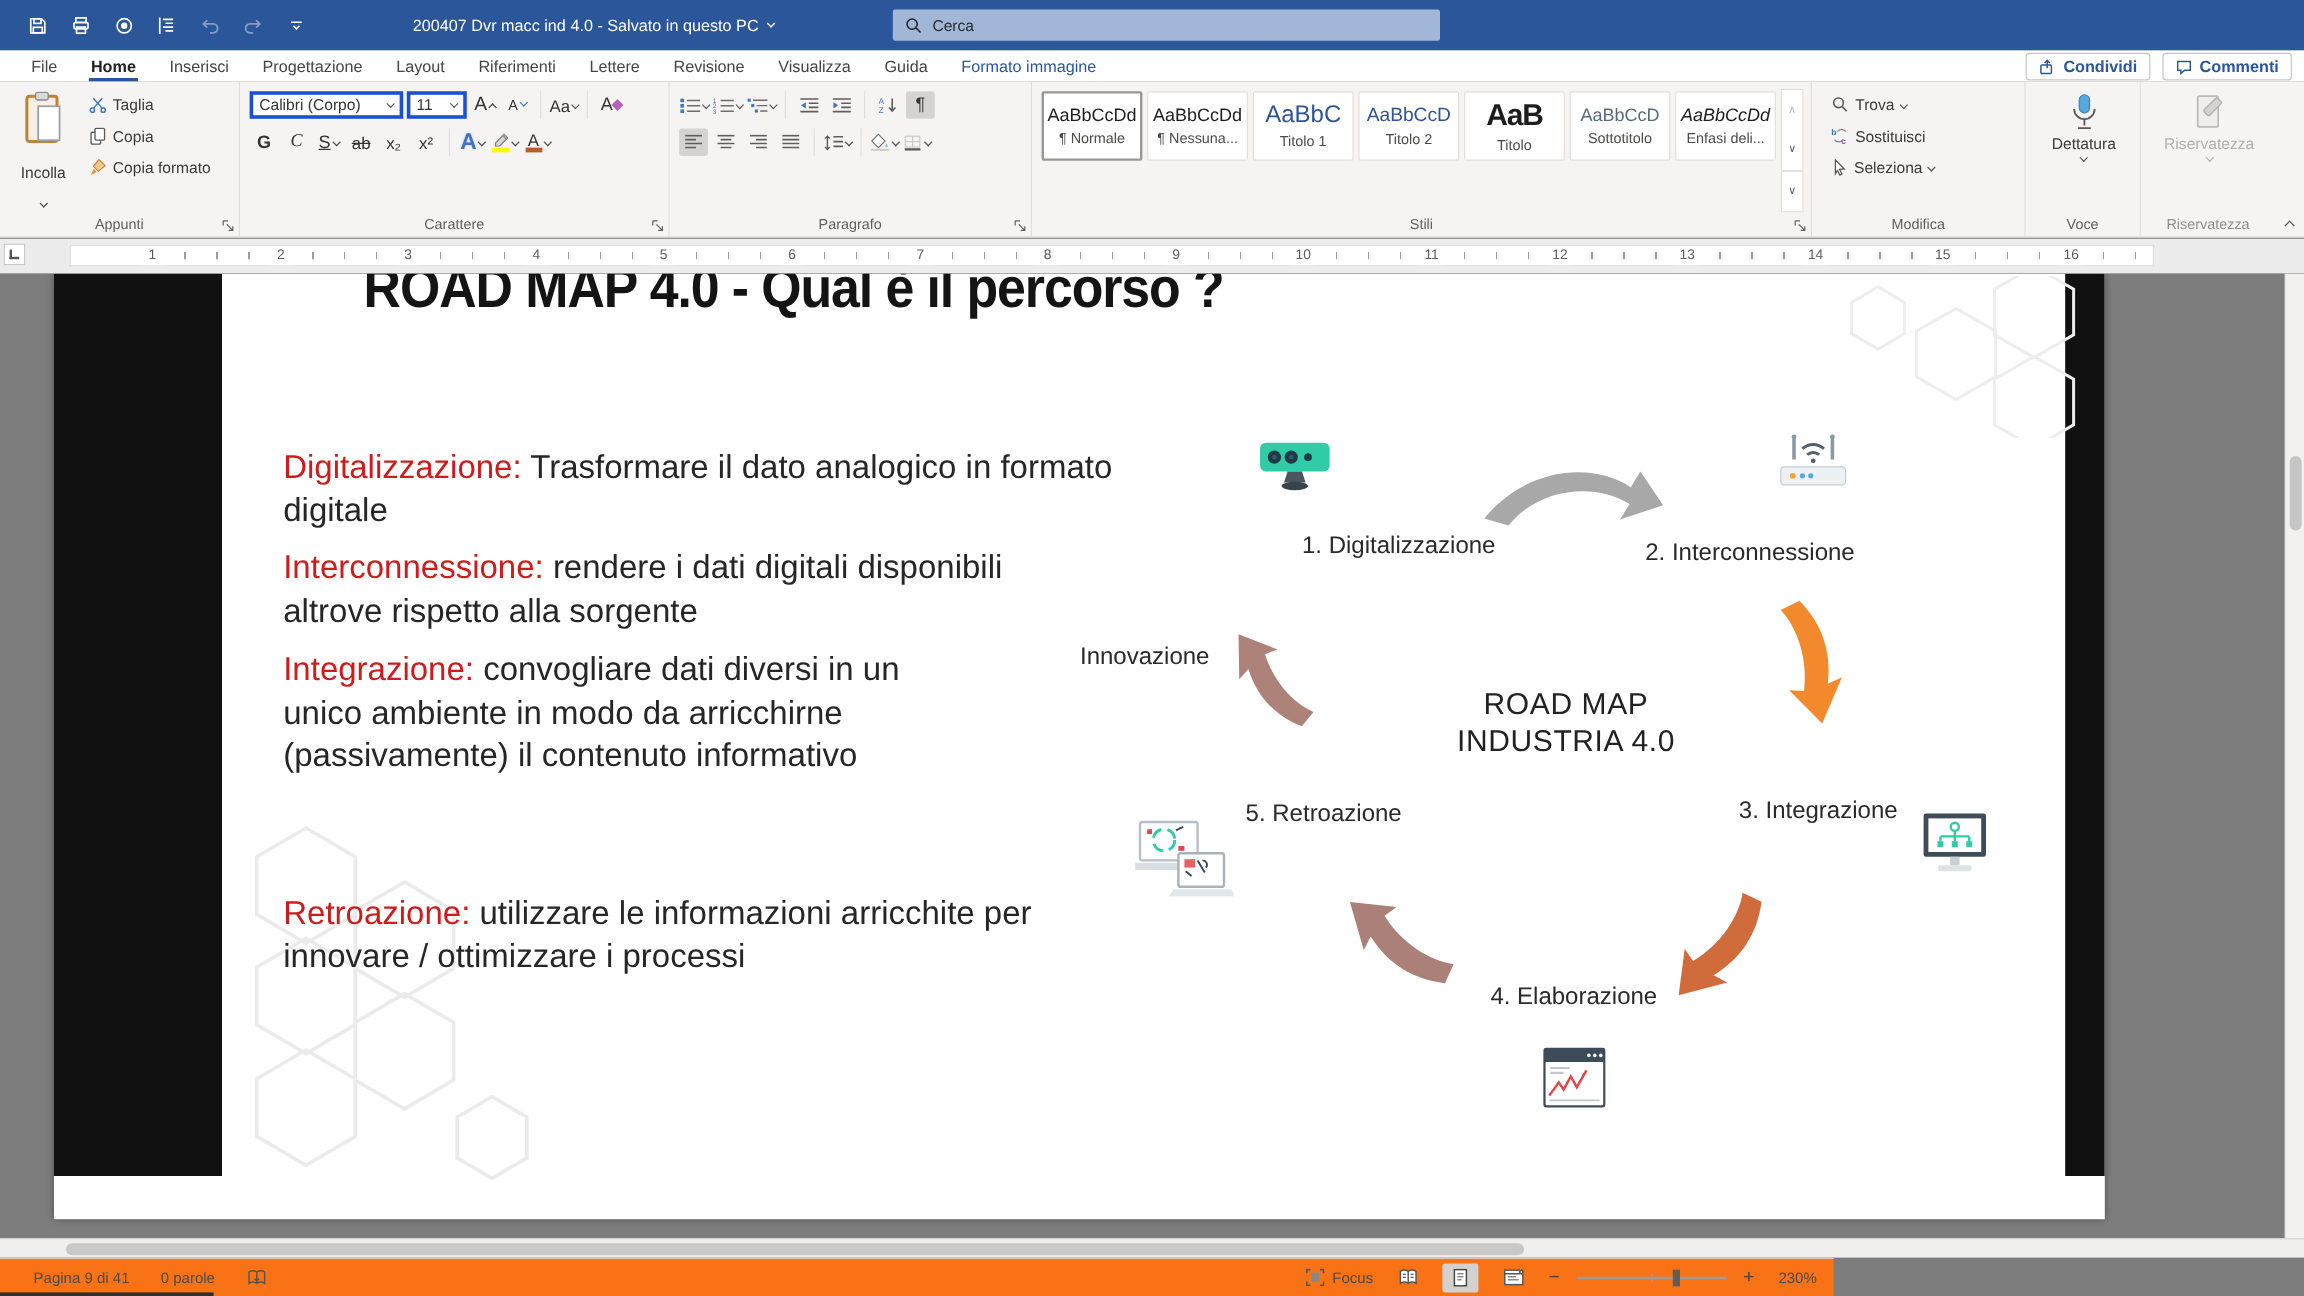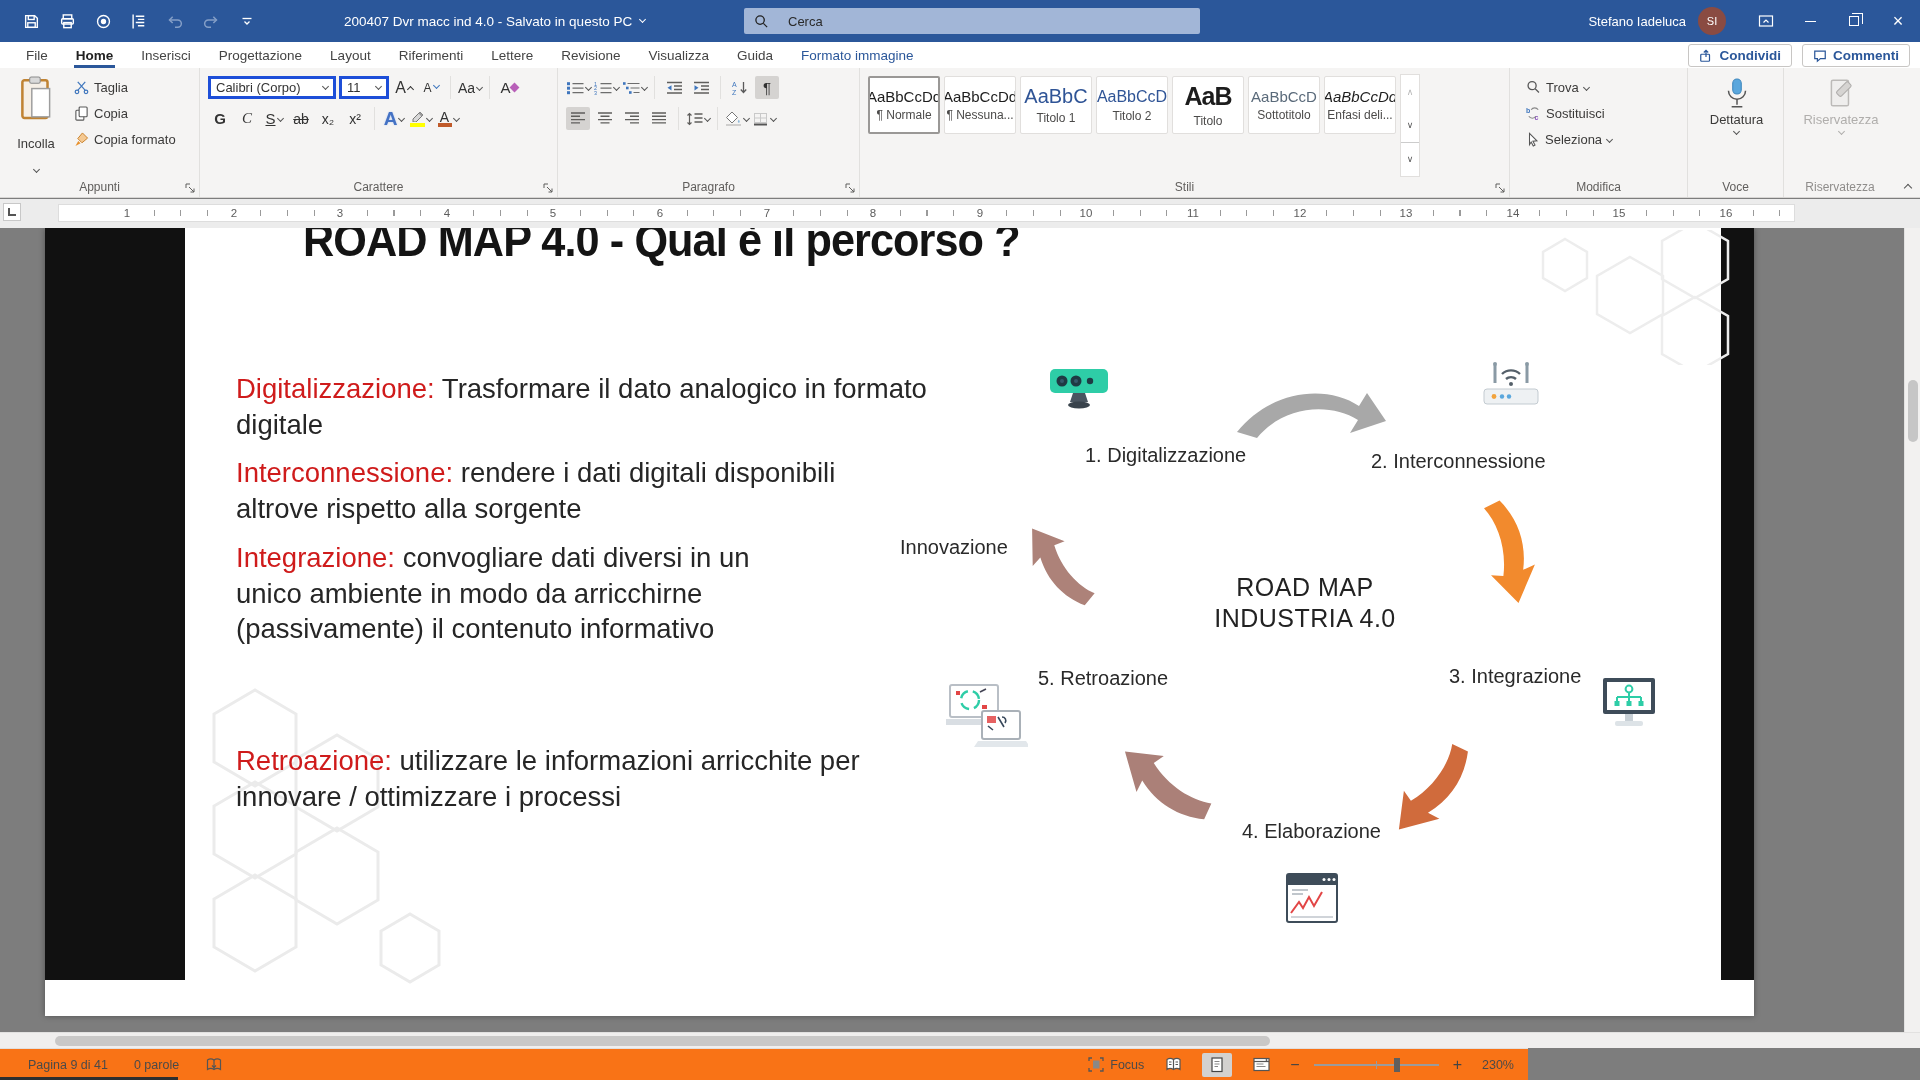--- a/index.html
+++ b/index.html
@@ -9,21 +9,21 @@
   .chev{display:inline-block;width:6px;height:6px;border-right:1.4px solid currentColor;border-bottom:1.4px solid currentColor;transform:rotate(45deg);flex:none}
   .chev.up{transform:rotate(225deg)}
   .chev.sm{width:5px;height:5px}
 
   
   .titlebar{position:absolute;left:0;top:0;width:1920px;height:42px;background:#2b579a;display:flex;align-items:center;color:#fff}
   .qat{display:flex;align-items:center;gap:14px;padding-left:20px}
   .qat .qbtn{width:22px;height:22px;display:flex;align-items:center;justify-content:center}
   .qat .dis{opacity:.55}
   .doc-title{position:absolute;left:344px;top:0;height:42px;display:flex;align-items:center;gap:8px;font-size:13.5px;white-space:nowrap}
-  .searchbox{position:absolute;left:744px;top:8px;width:456px;height:26px;background:#a2b6d7;border-radius:2px;display:flex;align-items:center;gap:19px;padding:0 10px}
+  .searchbox{position:absolute;left:744px;top:8px;width:456px;height:26px;background:#a2b6d7;border-radius:2px;display:flex;align-items:center;gap:8px;padding:0 10px}
   .searchbox input{border:none;outline:none;background:transparent;font-size:13px;color:#1d1d1d;width:380px;font-family:inherit}
   .searchbox input::placeholder{color:#2a2a2a}
   .tb-right{position:absolute;right:0;top:0;height:42px;display:flex;align-items:center;gap:0}
   .user-name{font-size:13px;margin-right:12px}
   .avatar{width:28px;height:28px;border-radius:50%;background:#8a4b42;color:#fff;font-size:11px;display:flex;align-items:center;justify-content:center;margin-right:18px}
   .winbtn{width:44px;height:42px;display:flex;align-items:center;justify-content:center;font-size:15px;color:#fff}
   .restore-g{width:10px;height:10px;border:1.2px solid #fff;position:relative;background:#2b579a}
   .restore-g::before{content:"";position:absolute;left:2px;top:-4px;width:10px;height:10px;border:1.2px solid #fff;border-left:none;border-bottom:none}
 
   
@@ -47,21 +47,21 @@
   .g-clip{width:200px;display:flex;gap:6px}
   .bigbtn{width:56px;display:flex;flex-direction:column;align-items:center;gap:16px;font-size:13px;color:#3b3a39;padding-top:2px}
   .clip-col{display:flex;flex-direction:column;gap:3px;padding-top:2px}
   .g-font{width:358px}
   .frow{display:flex;align-items:center;gap:3px;height:27px}
   .combo{background:#fff;border:3px solid #1d4ed8;height:23px;display:flex;align-items:center;justify-content:space-between;font-size:13px;color:#333;padding:0 5px;gap:6px}
   .glyph{font-size:14px;color:#333}
   .g-par{width:302px}
   .g-styles{width:650px;display:flex}
   .cards{display:flex;gap:4px;padding-top:2px}
-  .card{width:72px;height:58px;background:#fff;border:1px solid #e1dfdd;border-radius:2px;display:flex;flex-direction:column;align-items:center;justify-content:center;gap:3px;overflow:hidden}
+  .card{width:84px;height:58px;background:#fff;border:1px solid #e1dfdd;border-radius:2px;display:flex;flex-direction:column;align-items:center;justify-content:center;gap:3px;overflow:hidden}
   .card.sel{border:2px solid #9a9896}
   .card .sample{font-size:15px;color:#1d1d1d;white-space:nowrap}
   .card .clabel{font-size:12px;color:#4b4a49;white-space:nowrap}
   .card.t1 .sample{color:#2f5496;font-size:20px}
   .card.t2 .sample{color:#2f5496;font-size:16px}
   .card.tit .sample{font-size:25px;font-weight:700;letter-spacing:-1px}
   .card.sub .sample{color:#5a6a7a}
   .card.enf .sample{font-style:italic}
   .stylescroll{width:20px;margin-left:4px;border:1px solid #e1dfdd;background:#fff;display:flex;flex-direction:column}
   .stylescroll span{flex:1;display:flex;align-items:center;justify-content:center;font-size:9px;color:#555}
@@ -164,37 +164,20 @@
   <div class="doc-title">
     <span>200407 Dvr macc ind 4.0  -  Salvato in questo PC</span>
     <span class="chev sm" style="color:#fff;margin-top:-3px"></span>
   </div>
   <div class="searchbox">
     <svg width="15" height="15" viewBox="0 0 16 16" stroke="#222" fill="none" stroke-width="1.4">
         <circle cx="6.5" cy="6.5" r="4.5"></circle>
         <path d="M10 10l4 4"></path>
       </svg>
     <input placeholder="Cerca" style="">
-  </div>
-  <div class="tb-right">
-    <span class="user-name">Stefano Iadeluca</span>
-    <span class="avatar">SI</span>
-    <span class="winbtn">
-        <svg width="16" height="16" viewBox="0 0 16 16" stroke="#fff" fill="none" stroke-width="1.2">
-          <rect x="1.5" y="3" width="13" height="10"></rect>
-          <path d="M5.5 9.5 8 7l2.5 2.5"></path>
-        </svg>
-      </span>
-    <span class="winbtn">
-        <span style="display:block;width:11px;border-top:1.4px solid #fff"></span>
-      </span>
-    <span class="winbtn">
-        <span class="restore-g"></span>
-      </span>
-    <span class="winbtn" style="font-size:18px">×</span>
   </div>
 </header>
 
 <nav class="tabrow" style="padding-left:12px">
   <span class="tab">File</span>
   <span class="tab active">Home</span>
   <span class="tab">Inserisci</span>
   <span class="tab">Progettazione</span>
   <span class="tab">Layout</span>
   <span class="tab">Riferimenti</span>

